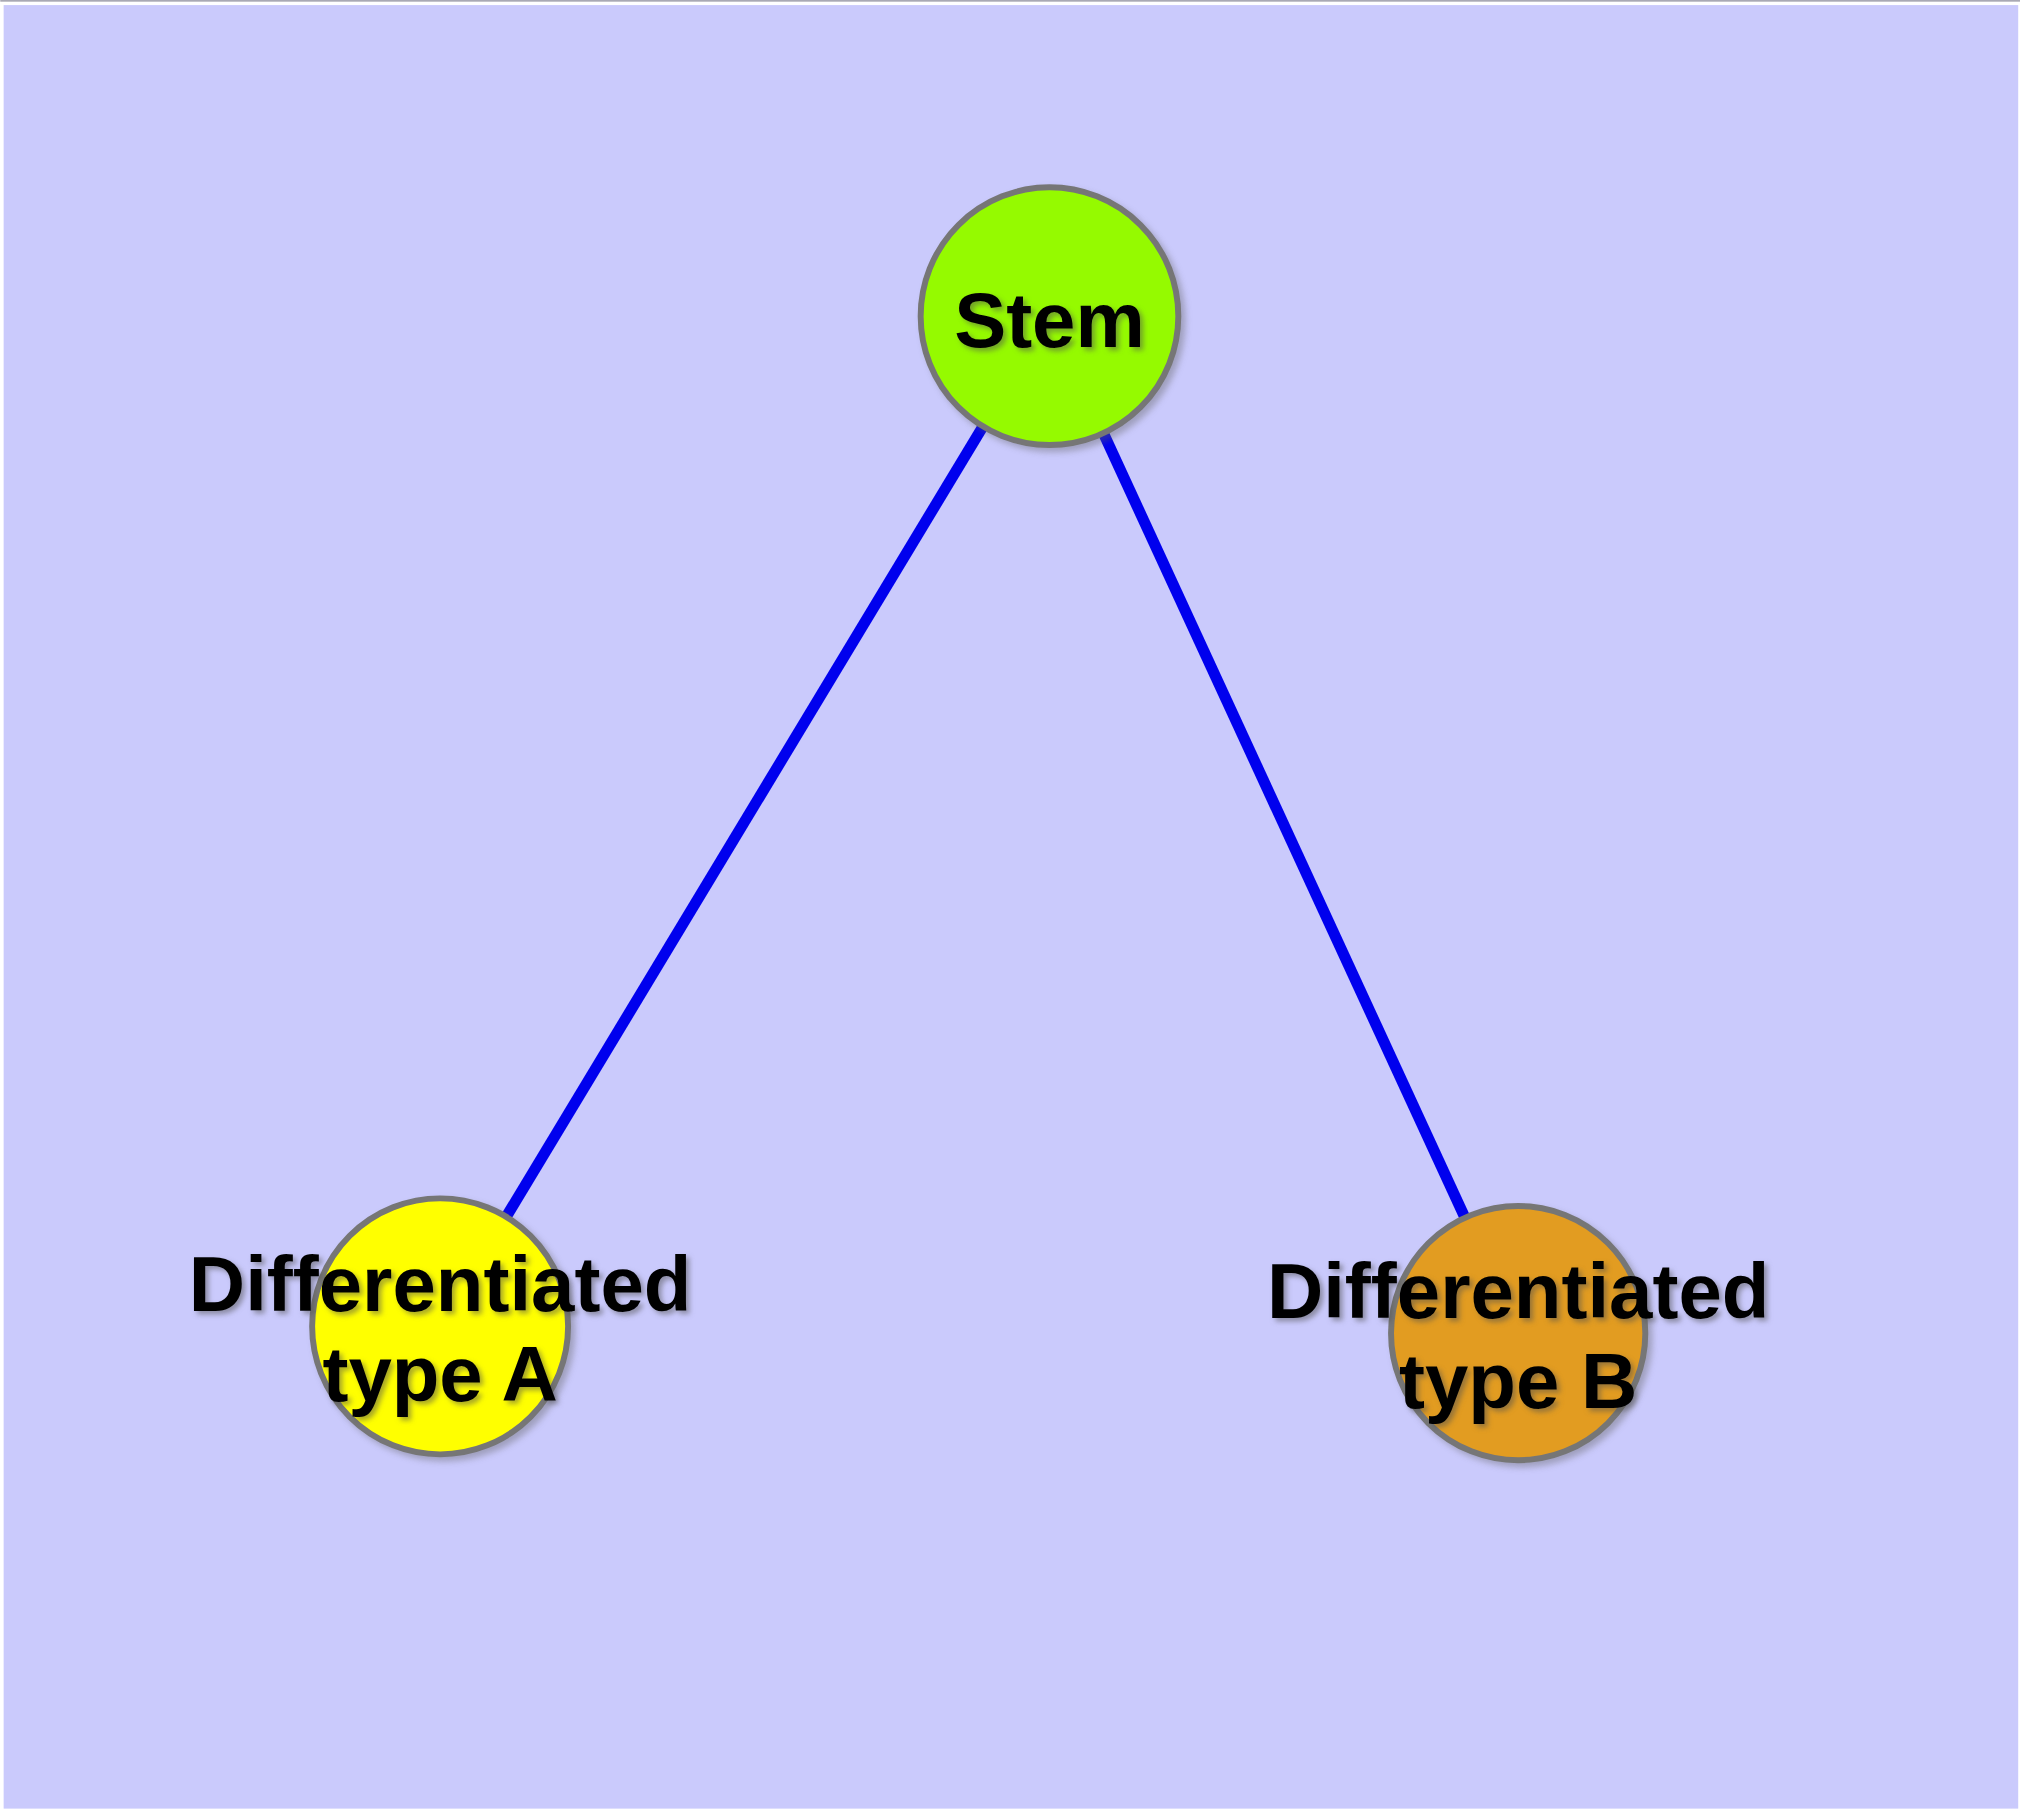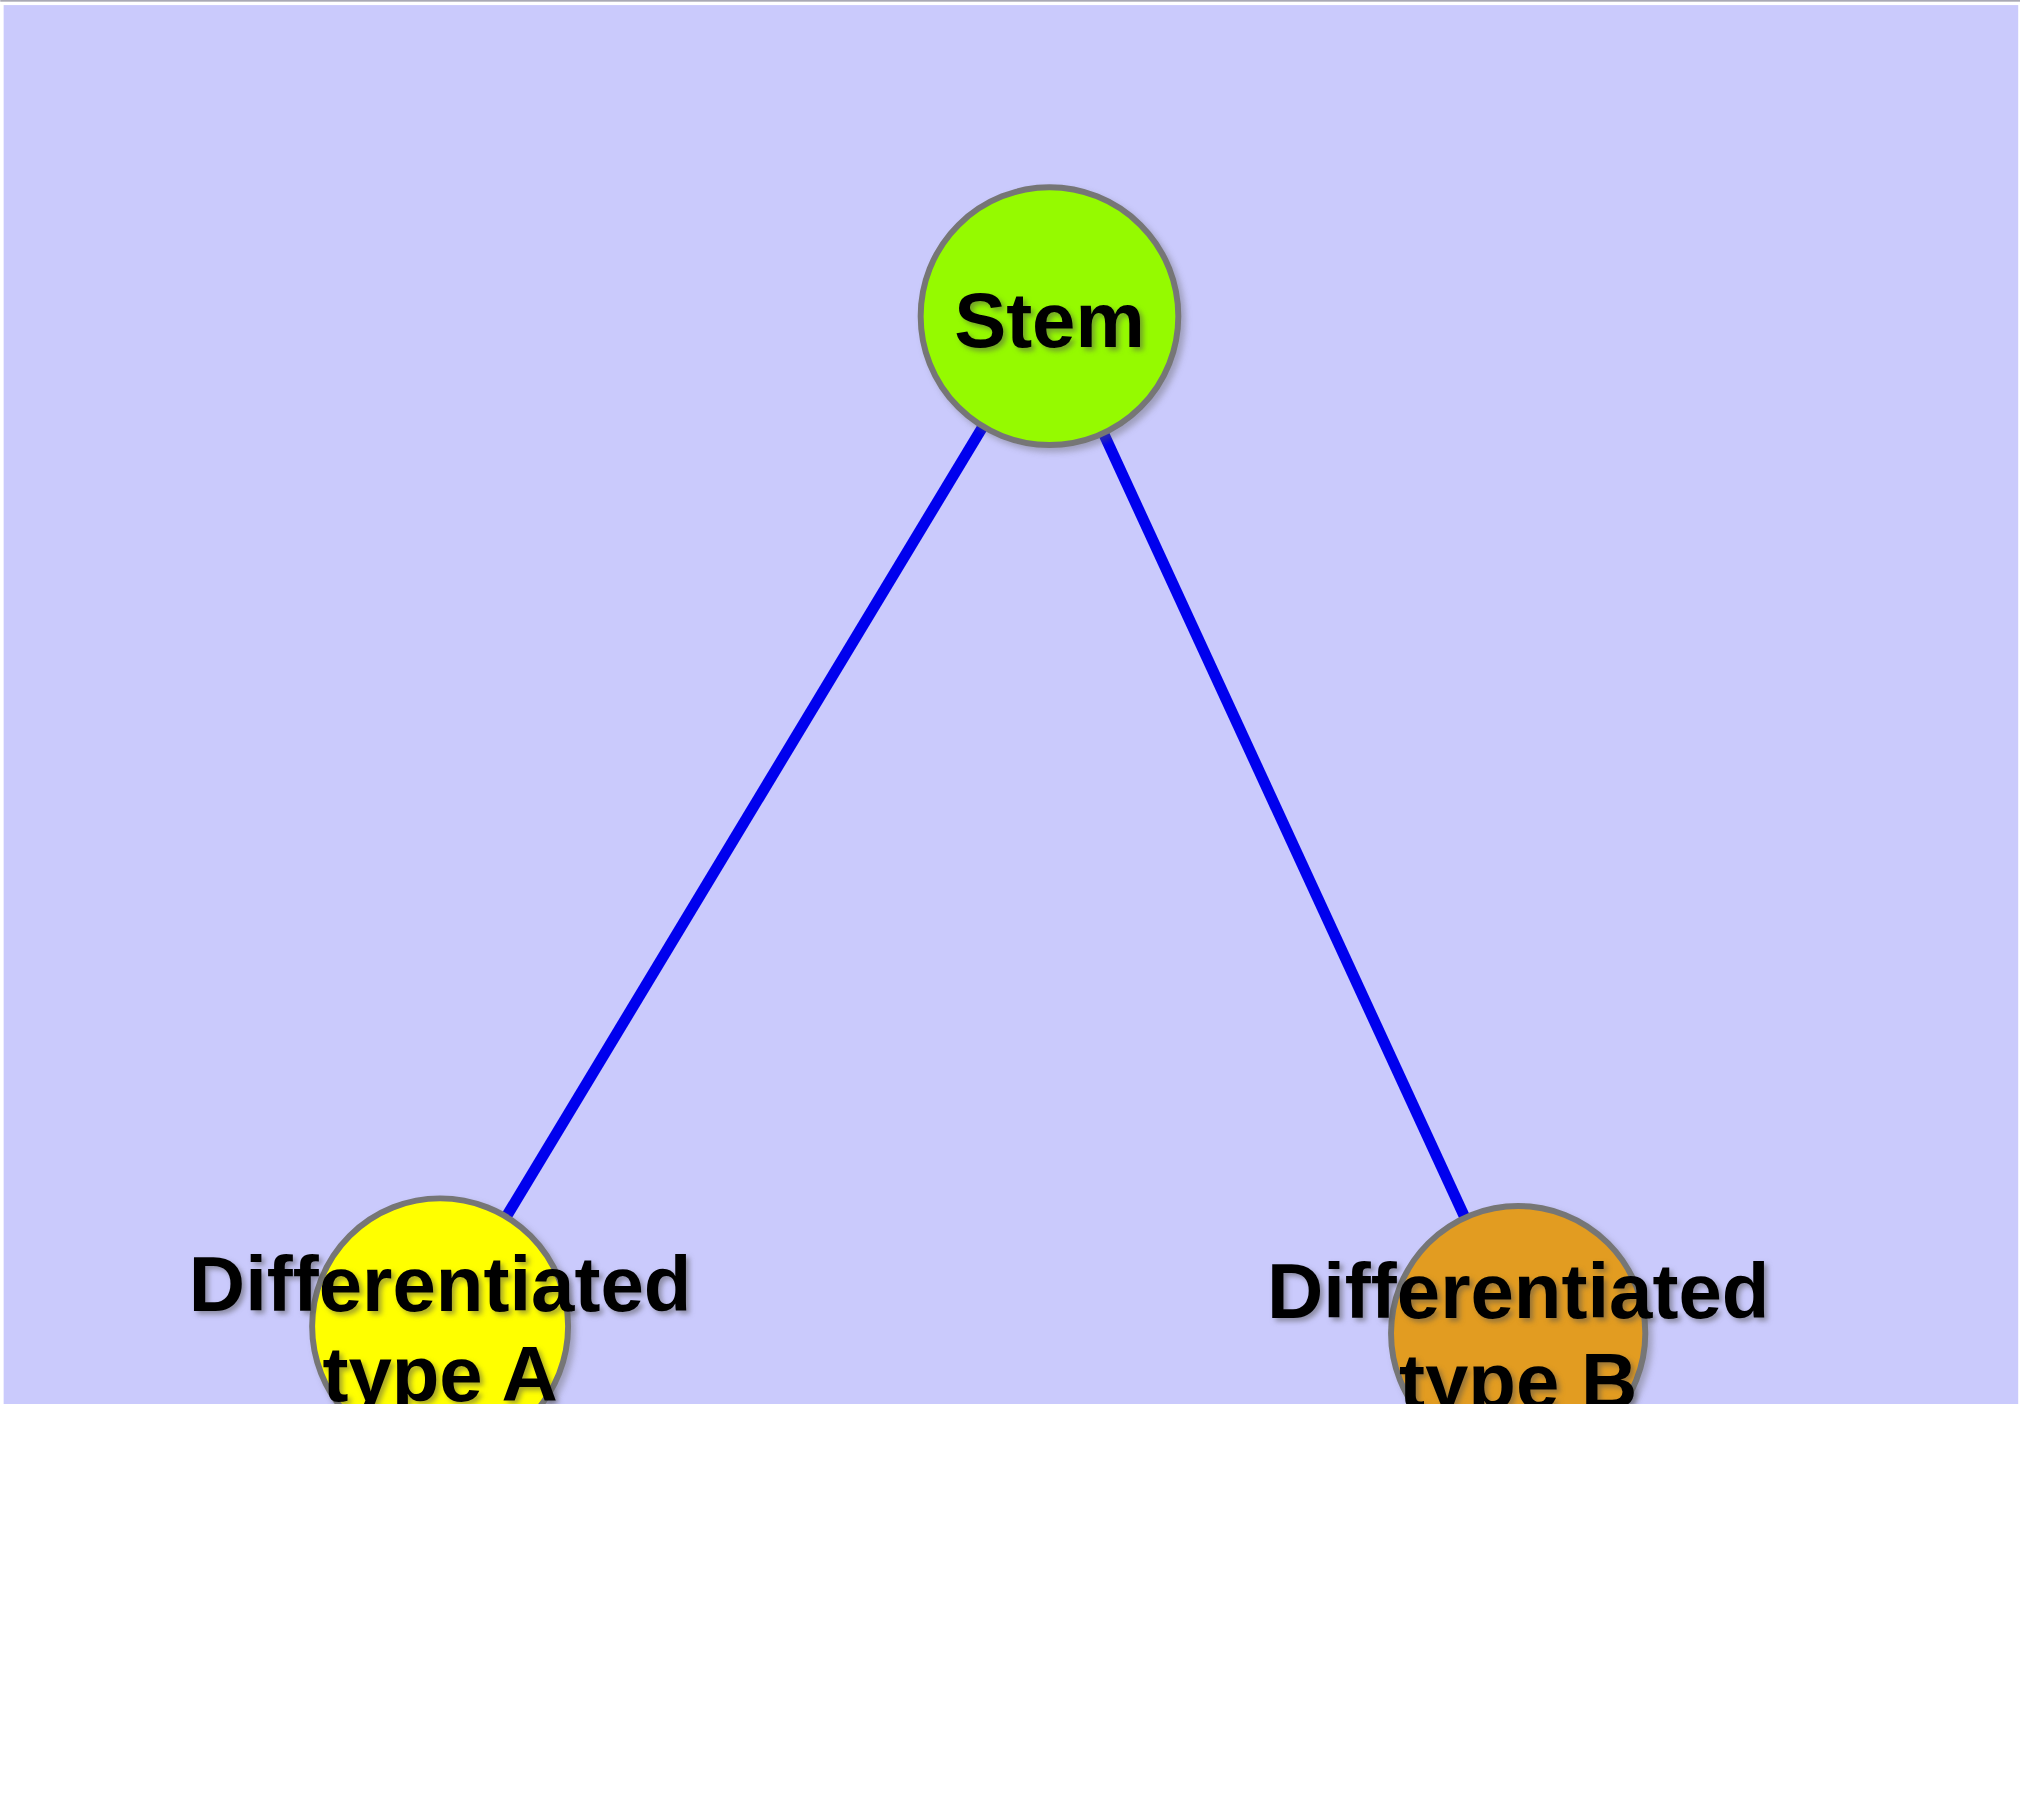--- a/index.html
+++ b/index.html
@@ -3,21 +3,21 @@
 <meta charset="utf-8">
 <style>
   html, body {
     margin: 0;
     padding: 0;
     background: #ffffff;
   }
   .canvas {
     position: relative;
     width: 2021px;
-    height: 1404px;
+    height: 1812px;
     background: var(--frame, #ffffff);
   }
   svg { display: block; }
   .bg-rect { fill: var(--background, #cacafc); }
   .hairline { fill: var(--top-hairline, #a9a9b4); }
   .edge {
     stroke: var(--edge, #0000ee);
     stroke-width: 13;
     stroke-linecap: butt;
   }

